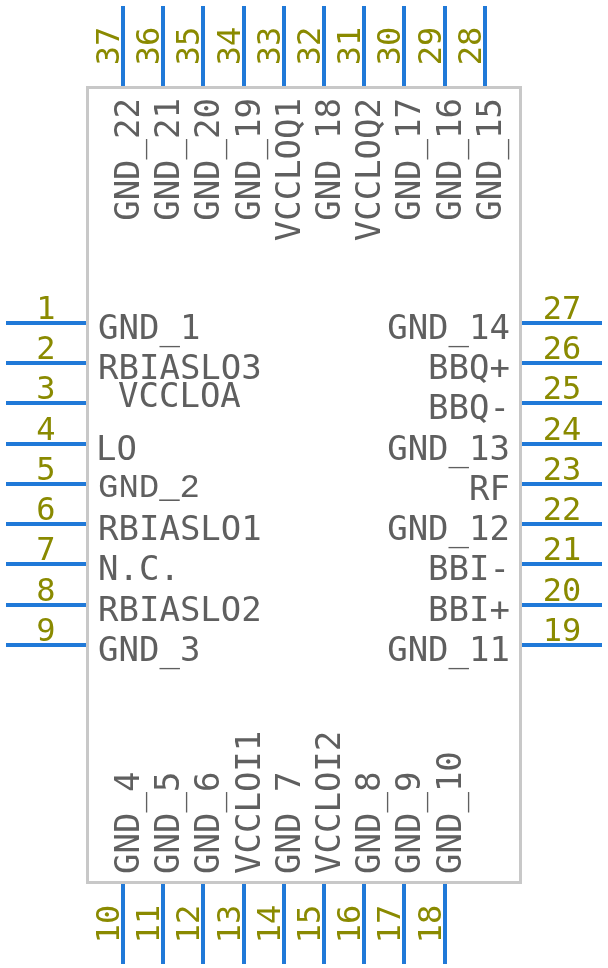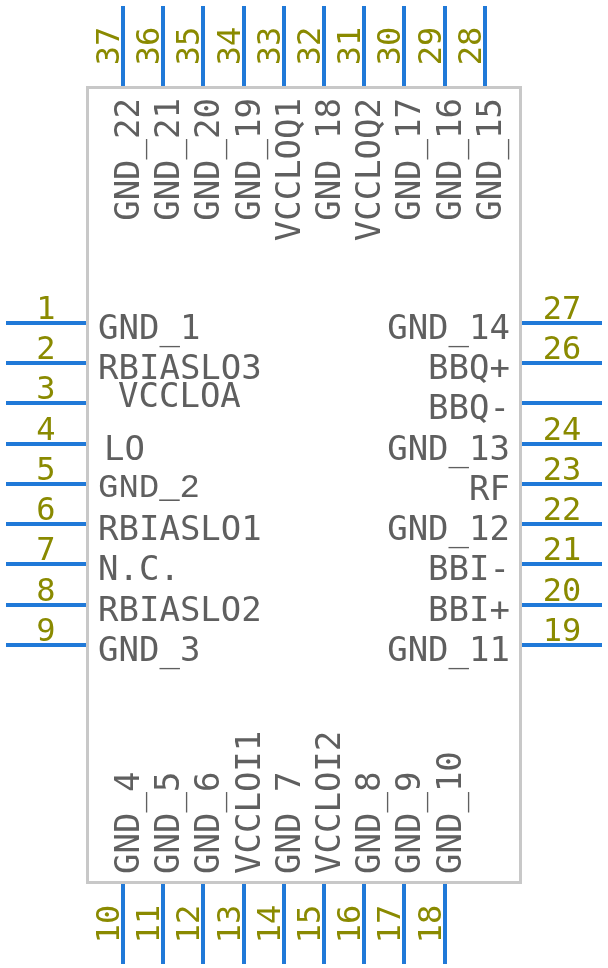--- a/index.html
+++ b/index.html
@@ -35,21 +35,21 @@
     <span class="num" style="left: 6px; top: 292px; width: 80px; text-align: center;">1</span>
     <span class="pname" style="left: 98px; top: 310px;">GND_1</span>
     <span class="hline" style="left: 6px; top: 361px;"></span>
     <span class="num" style="left: 6px; top: 332px; width: 80px; text-align: center;">2</span>
     <span class="pname" style="left: 98px; top: 350px;">RBIASLO3</span>
     <span class="hline" style="left: 6px; top: 401px;"></span>
     <span class="num" style="left: 6px; top: 372px; width: 80px; text-align: center;">3</span>
     <span class="pname" style="left: 98px; top: 378px; margin-left: 20px;">VCCLOA</span>
     <span class="hline" style="left: 6px; top: 442px;"></span>
     <span class="num" style="left: 6px; top: 413px; width: 80px; text-align: center;">4</span>
-    <span class="pname" style="left: 104px; top: 431px;">LO</span>
+    <span class="pname" style="left: 96px; top: 431px;">LO</span>
     <span class="hline" style="left: 6px; top: 482px;"></span>
     <span class="num" style="left: 6px; top: 453px; width: 80px; text-align: center;">5</span>
     <span class="pname" style="left: 98px; top: 471px; font-family: Liberation Mono, monospace;">GND_2</span>
     <span class="hline" style="left: 6px; top: 522px;"></span>
     <span class="num" style="left: 6px; top: 493px; width: 80px; text-align: center;">6</span>
     <span class="pname" style="left: 98px; top: 511px;">RBIASLO1</span>
     <span class="hline" style="left: 6px; top: 562px;"></span>
     <span class="num" style="left: 6px; top: 533px; width: 80px; text-align: center;">7</span>
     <span class="pname" style="left: 98px; top: 551px;">N.C.</span>
     <span class="hline" style="left: 6px; top: 603px;"></span>
@@ -58,20 +58,21 @@
     <span class="hline" style="left: 6px; top: 643px;"></span>
     <span class="num" style="left: 6px; top: 614px; width: 80px; text-align: center;">9</span>
     <span class="pname" style="left: 98px; top: 632px;">GND_3</span>
     <span class="hline" style="left: 522px; top: 321px;"></span>
     <span class="num" style="left: 522px; top: 292px; width: 80px; text-align: center;">27</span>
     <span class="pname" style="right: 98px; top: 310px; text-align: left;">GND_14</span>
     <span class="hline" style="left: 522px; top: 361px;"></span>
     <span class="num" style="left: 522px; top: 332px; width: 80px; text-align: center;">26</span>
     <span class="pname" style="right: 98px; top: 350px; text-align: right;">BBQ+</span>
     <span class="hline" style="left: 522px; top: 401px;"></span>
+    <span class="num" style="left: 522px; top: 372px; width: 80px; text-align: center;">25</span>
     <span class="pname" style="right: 98px; top: 390px; text-align: right;">BBQ-</span>
     <span class="hline" style="left: 522px; top: 442px;"></span>
     <span class="num" style="left: 522px; top: 413px; width: 80px; text-align: center;">24</span>
     <span class="pname" style="right: 98px; top: 431px; text-align: center;">GND_13</span>
     <span class="hline" style="left: 522px; top: 482px;"></span>
     <span class="num" style="left: 522px; top: 453px; width: 80px; text-align: center;">23</span>
     <span class="pname" style="right: 98px; top: 471px; text-align: right;">RF</span>
     <span class="hline" style="left: 522px; top: 522px;"></span>
     <span class="num" style="left: 522px; top: 493px; width: 80px; text-align: center;">22</span>
     <span class="pname" style="right: 98px; top: 511px; text-align: right;">GND_12</span>

